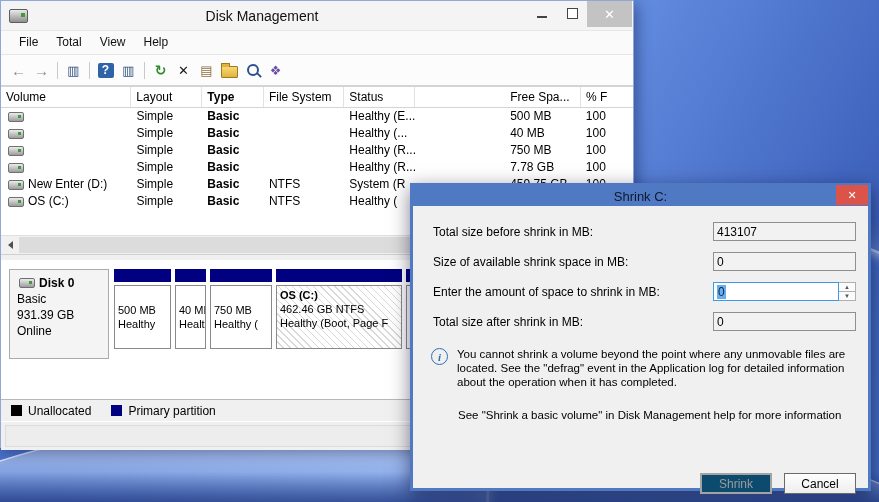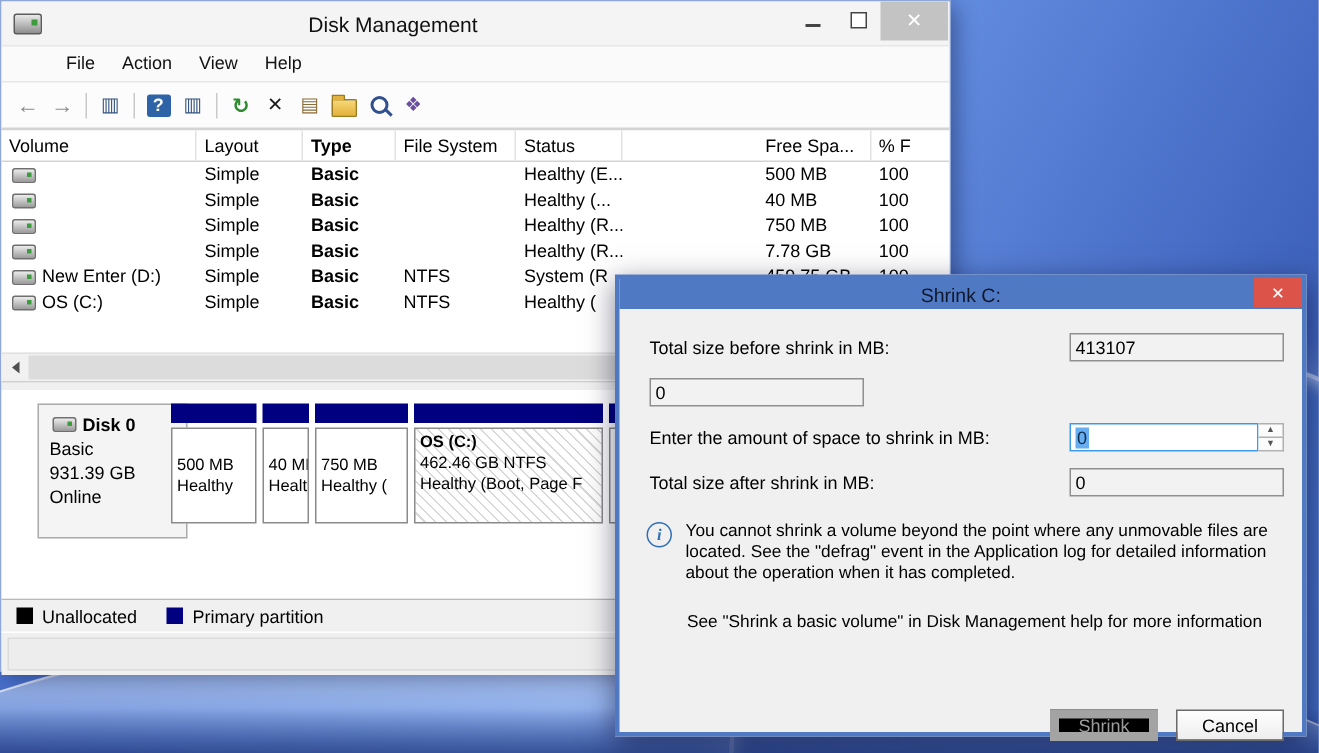--- a/index.html
+++ b/index.html
@@ -30,21 +30,21 @@
   .app-icon::after{content:"";position:absolute;right:2px;top:3px;width:4px;height:4px;background:#3c9b3c;}
   .win-title{position:absolute;left:0;right:110px;text-align:center;font-size:14px;color:#111;}
   .caption{margin-left:auto;display:flex;align-items:flex-start;height:100%;}
   .cap-btn{width:30px;height:24px;display:flex;align-items:center;justify-content:center;color:#333;}
   .min-glyph{width:10px;height:2px;background:#444;margin-top:8px;}
   .max-glyph{width:9px;height:9px;border:1px solid #444;background:#fff;}
   .cap-close{width:45px;height:26px;background:#c3c3c3;color:#fff;display:flex;align-items:center;
     justify-content:center;font-size:13px;margin-right:1px;}
 
   .menubar{height:23px;background:#fafafa;border-top:1px solid #e6e6e6;display:flex;align-items:center;
-    font-size:12px;color:#111;flex:none;padding-left:25px;}
+    font-size:12px;color:#111;flex:none;}
   .menu-item{padding:0 9px;line-height:23px;}
   .menu-item:first-child{margin-left:9px;}
 
   .toolbar{height:30px;background:#fcfcfc;border-top:1px solid #e6e6e6;border-bottom:2px solid #d4d4d4;
     display:flex;align-items:center;padding-left:6px;flex:none;}
   .tb-btn{width:23px;height:22px;display:flex;align-items:center;justify-content:center;
     font-size:14px;color:#555;}
   .tb-sep{width:1px;height:17px;background:#c9c9c9;margin:0 4px;}
   .g-arrow{color:#8b8b8b;font-weight:bold;font-size:15px;}
   .g-tree{color:#33527f;font-size:13px;}
@@ -79,21 +79,21 @@
     border-top:1px solid #e0e0e0;display:flex;}
   .hs-btn{width:18px;height:100%;display:flex;align-items:center;justify-content:center;background:#f1f1f1;}
   .hs-left-tri{width:0;height:0;border-top:4px solid transparent;border-bottom:4px solid transparent;
     border-right:5px solid #505050;}
   .hs-track{flex:1;background:#dcdcdc;margin:1px 1px 1px 0;}
 
   .splitter{height:5px;background:#f0f0f0;flex:none;}
 
   
   .disk-area{height:139px;background:#fff;position:relative;flex:none;}
-  .disk-info{position:absolute;left:24px;top:9px;width:100px;height:90px;box-sizing:border-box;
+  .disk-info{position:absolute;left:8px;top:9px;width:100px;height:90px;box-sizing:border-box;
     background:#f4f4f4;border:1px solid #ababab;padding:5px 0 0 7px;font-size:12px;line-height:16px;color:#000;}
   .disk-info .d-name{font-weight:bold;display:flex;align-items:center;gap:4px;}
   .partitions{position:absolute;left:113px;top:9px;right:0;display:flex;gap:4px;}
   .part{display:flex;flex-direction:column;flex:none;}
   .part-bar{height:13px;background:#000080;}
   .part-box{margin-top:3px;height:64px;box-sizing:border-box;border:1px solid #8a8a8a;background:#fff;
     font-size:11px;line-height:14px;padding:2px 3px;white-space:nowrap;overflow:hidden;
     display:flex;flex-direction:column;justify-content:center;color:#000;}
   .part-box.selected{justify-content:flex-start;
     background:repeating-linear-gradient(45deg,#ffffff 0 4px,#d8d8d8 4px 5px);}
@@ -131,21 +131,21 @@
   .spin-btn.up{border-bottom:none;}
   .dlg-info{display:flex;margin:16px 16px 0 18px;gap:9px;}
   .info-icon{width:15px;height:15px;flex:none;border:1px solid #2f6fb5;border-radius:50%;color:#2f6fb5;
     font-family:"Liberation Serif","DejaVu Serif",serif;font-style:italic;font-weight:bold;font-size:11px;
     display:flex;align-items:center;justify-content:center;margin-top:1px;}
   .info-text{font-size:11.5px;line-height:14px;max-width:400px;}
   .help-line{margin:20px 16px 0 45px;font-size:11.5px;}
   .dlg-buttons{position:absolute;right:12px;bottom:10px;display:flex;gap:12px;}
   .dlg-btn{width:72px;height:21px;box-sizing:border-box;font-size:12px;display:flex;align-items:center;
     justify-content:center;}
-  .btn-disabled{background:#000000;border:6px solid #a3a3a3;color:#9c9c9c;}
+  .btn-disabled{background:#0c4a6e;border:2px solid #a3a3a3;color:#9c9c9c;}
   .btn-default{background:linear-gradient(#fefefe,#eeeeee);border:1px solid #6a6a6a;color:#000;text-align:right;}
 </style>
 </head>
 <body>
 
 <div id="screen">
   <div class="desktop">
     <div class="sphere"></div>
     <div class="swoosh"></div>
     <div class="bottomdark"></div>
@@ -164,21 +164,21 @@
             <span class="max-glyph"></span>
           </div>
         <div class="cap-close">
             <span>✕</span>
           </div>
       </div>
     </div>
 
     <div class="menubar">
       <span class="menu-item">File</span>
-      <span class="menu-item">Action</span>
+      <span class="menu-item">Total</span>
       <span class="menu-item">View</span>
       <span class="menu-item">Help</span>
     </div>
 
     <div class="toolbar">
       <div class="tb-btn">
           <span class="g-arrow">←</span>
         </div>
       <div class="tb-btn">
           <span class="g-arrow">→</span>
@@ -386,20 +386,21 @@
         </div>
     </div>
     <div class="dlg-body">
 
       <div class="dlg-row">
         <div class="dlg-label">Total size before shrink in MB:</div>
         <div class="field-ro">413107</div>
       </div>
 
       <div class="dlg-row">
+        <div class="dlg-label">Size of available shrink space in MB:</div>
         <div class="field-ro">0</div>
       </div>
 
       <div class="dlg-row">
         <div class="dlg-label">Enter the amount of space to shrink in MB:</div>
         <div class="field-edit-wrap">
           <div class="field-edit"><span class="sel">0</span></div>
           <div class="spinner">
             <div class="spin-btn up">
                 <span>▲</span>

